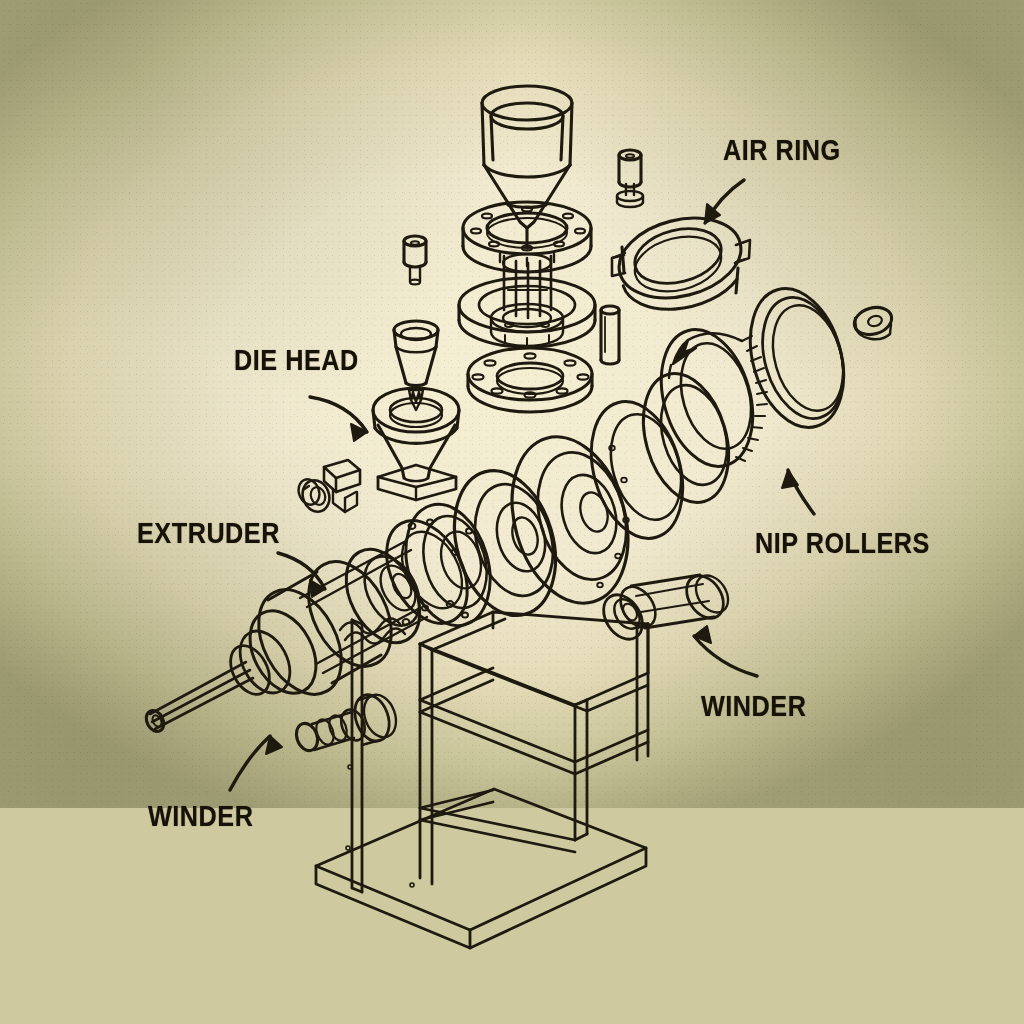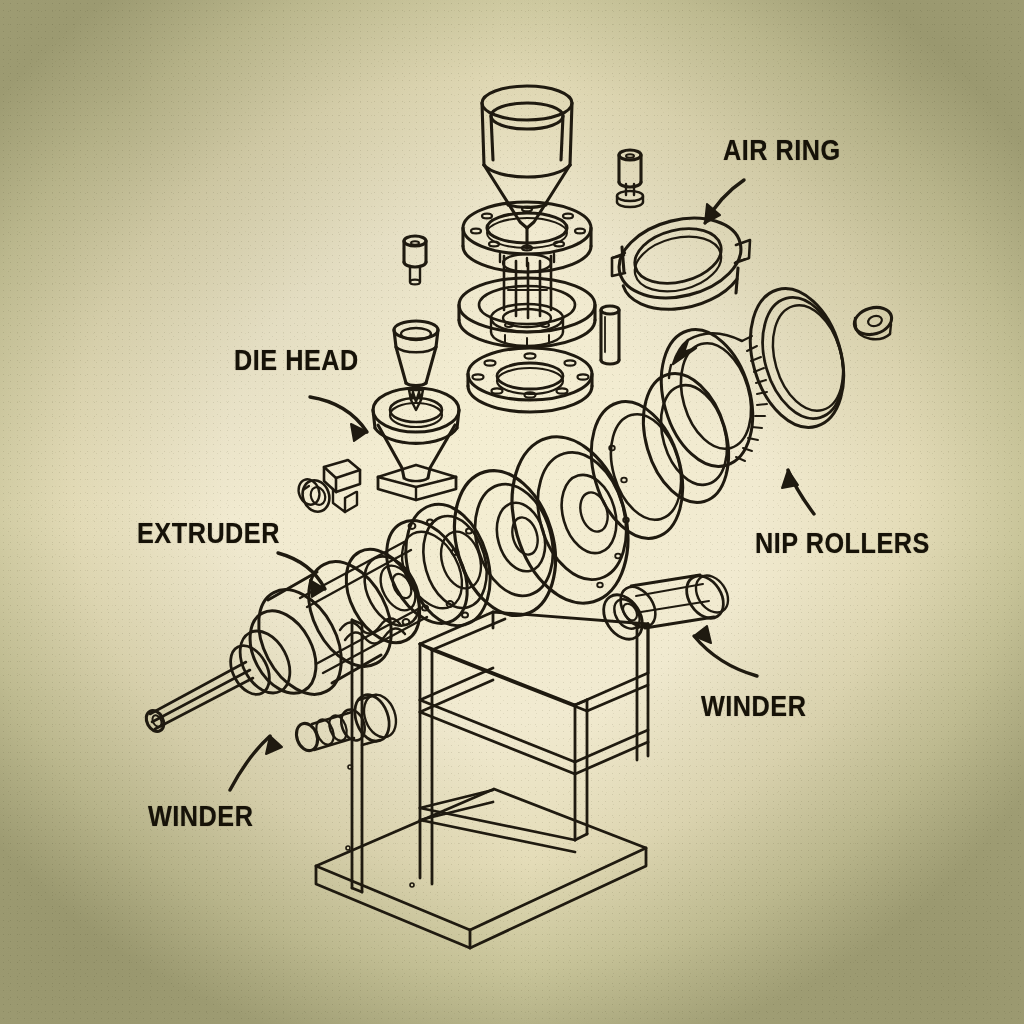--- a/index.html
+++ b/index.html
@@ -1,21 +1,21 @@
 <!DOCTYPE html>
 <html><head>
 <meta charset="utf-8">
 <style>
   html,body{margin:0;padding:0;}
   body{
     width:1024px;height:1024px;overflow:hidden;
     background:#cfc9a0;
     font-family:"Liberation Sans", sans-serif;
   }
-  #stage{position:relative;width:1024px;height:1024px;}
+  #stage{position:relative;width:1024px;height:808px;}
 
   
   .paper{
     position:absolute;inset:0;
     background:
       radial-gradient(ellipse 62% 58% at 48% 46%,
          #f4eed2 0%, #f1ead0 42%, #e4dcb8 66%, #c9c59a 84%, #a7a57b 100%);
   }
   .paper::after{
     content:"";position:absolute;inset:0;

